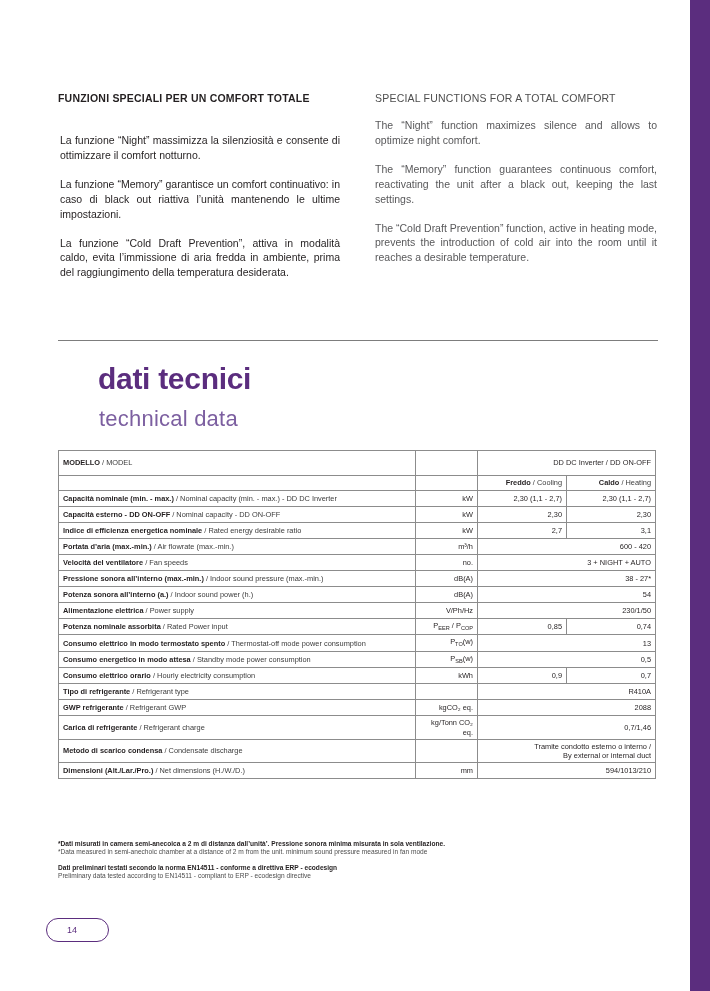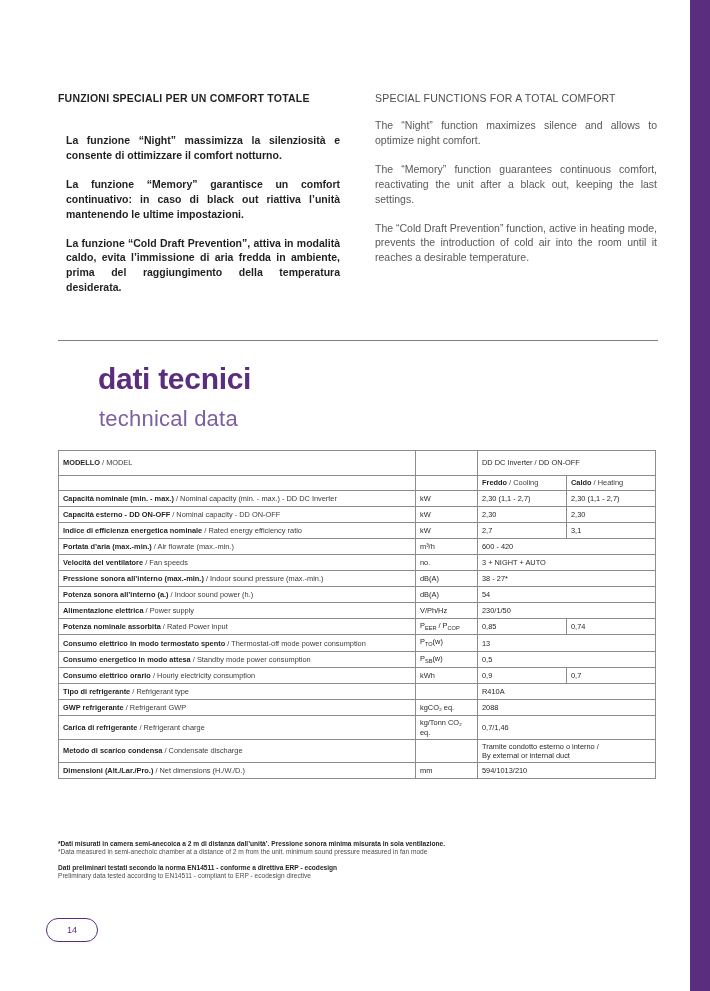--- a/index.html
+++ b/index.html
@@ -56,24 +56,24 @@
     font-size:10.5px;
     font-weight:normal;
     letter-spacing:0.02em;
     color:#4d4d4d;
     margin:0 0 14px 0;
     text-transform:uppercase;
   }
   .p-it {
     font-size:10.5px;
     line-height:1.42;
-    font-weight:bold;
+    font-weight:normal;
     color:#231f20;
     text-align:justify;
-    margin:0 0 14px 8px;
+    margin:0 0 14px 2px;
   }
   .p-en {
     font-size:10.5px;
     line-height:1.42;
     font-weight:normal;
     color:#58585a;
     text-align:justify;
     margin:0 0 14px 0;
   }
 
@@ -125,21 +125,21 @@
   .c-label { width:357px; text-align:left; }
   .c-unit  { width:62px; text-align:center; }
   .c-v1    { width:89px; text-align:center; }
   .c-v2    { width:89px; text-align:center; }
 
   .row-h td { height:16px; }
   .lbl-it { font-weight:bold; }
   .lbl-en { font-weight:normal; color:#3b3b3b; }
   .hdr-model td { height:25px; }
   .hdr-mode td { height:15px; }
-  .mid { text-align:left; }
+  .mid { text-align:right; }
   .two-line { line-height:1.3; }
   .sub { font-size:5.6px; vertical-align:sub; }
   .nowrap { white-space:nowrap; }
 
   
   .notes {
     position:absolute;
     left:58px; top:840px;
     width:600px;
   }
@@ -153,21 +153,21 @@
     font-size:6.6px;
     font-weight:normal;
     color:#4d4d4d;
     margin:0 0 9px 0;
   }
 
   
   .pagenum {
     position:absolute;
     left:46px; top:918px;
-    width:52px; height:24px;
+    width:63px; height:24px;
     border:1px solid #5b2d7e;
     border-radius:12px;
     background:#ffffff;
   }
   .pagenum span {
     position:absolute;
     left:20px; top:6px;
     font-size:9px;
     color:#5b2d7e;
   }
@@ -233,21 +233,21 @@
             <td class="mid">2,30 (1,1 - 2,7)</td>
             <td class="mid">2,30 (1,1 - 2,7)</td>
           </tr>
           <tr class="row-h">
             <td><span class="lbl-it">Capacità esterno - DD ON-OFF</span><span class="lbl-en"> / </span><span class="lbl-en">Nominal capacity - DD ON-OFF</span></td>
             <td class="c-unit mid"><span>kW</span></td>
             <td class="mid">2,30</td>
             <td class="mid">2,30</td>
           </tr>
           <tr class="row-h">
-            <td><span class="lbl-it">Indice di efficienza energetica nominale</span><span class="lbl-en"> / </span><span class="lbl-en">Rated energy efficiency ratio</span></td>
+            <td><span class="lbl-it">Indice di efficienza energetica nominale</span><span class="lbl-en"> / </span><span class="lbl-en">Rated energy desirable ratio</span></td>
             <td class="c-unit mid"><span>kW</span></td>
             <td class="mid">2,7</td>
             <td class="mid">3,1</td>
           </tr>
           <tr class="row-h">
             <td><span class="lbl-it">Portata d’aria (max.-min.)</span><span class="lbl-en"> / </span><span class="lbl-en">Air flowrate (max.-min.)</span></td>
             <td class="c-unit mid"><span>m³/h</span></td>
             <td class="mid two-line" colspan="2">600 - 420</td>
           </tr>
           <tr class="row-h">

